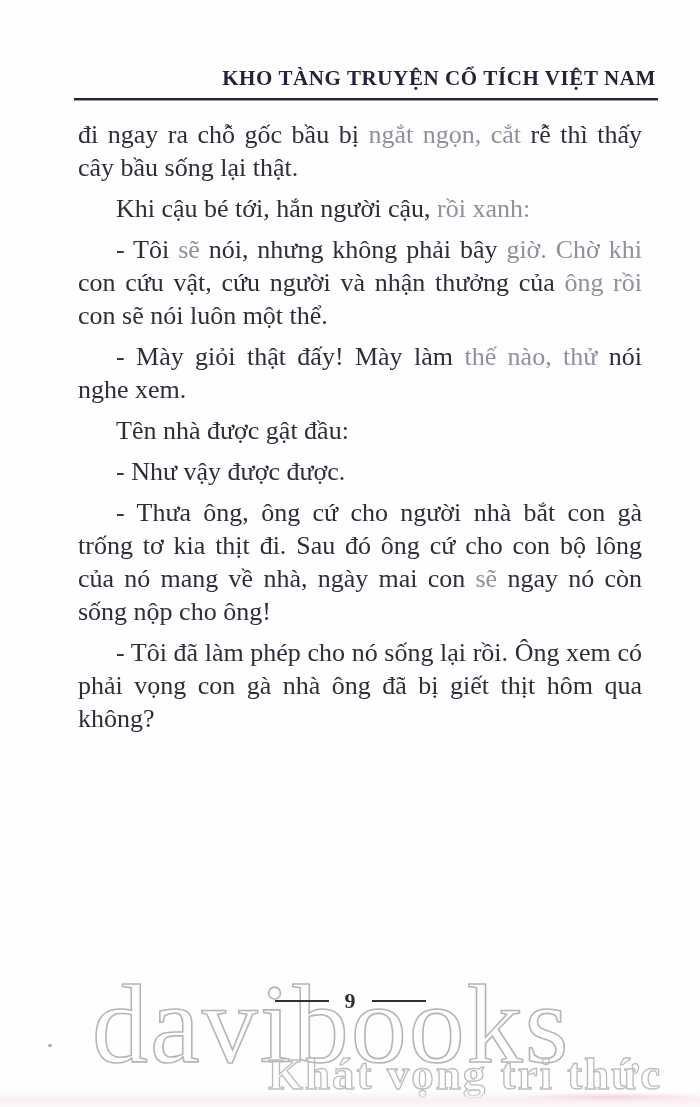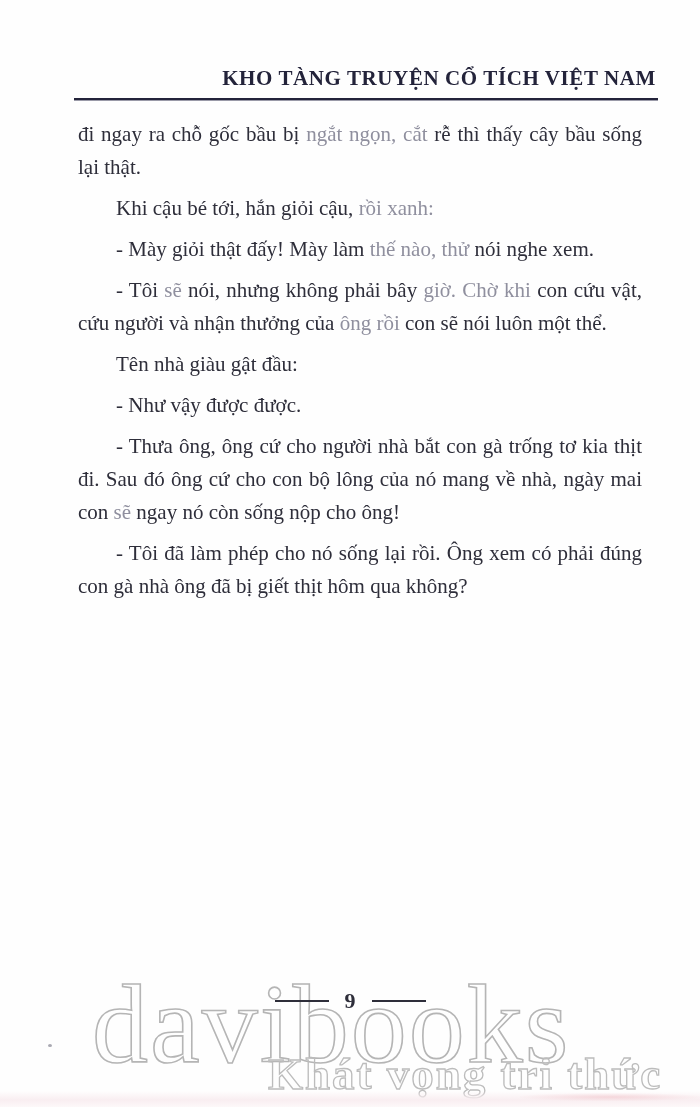--- a/index.html
+++ b/index.html
@@ -38,21 +38,21 @@
     right:42px;
     height:3px;
     background:var(--header-ink);
     border-bottom:1px solid #9a9aa8;
   }
   .page-body{
     position:absolute;
     top:118px;
     left:78px;
     right:58px;
-    font-size:21px;
+    font-size:26px;
     line-height:33px;
     color:var(--ink);
     text-align:justify;
   }
   .page-body p.para{
     text-indent:38px;
     margin-bottom:8px;
   }
   .page-body p.para.no-indent{
     text-indent:0;
@@ -146,27 +146,27 @@
   <div class="header-title">KHO TÀNG TRUYỆN CỔ TÍCH VIỆT NAM</div>
 
   <div class="header-rule"></div>
 
   <div class="watermark-logo">davibooks</div>
 
   <div class="watermark-tagline">Khát vọng tri thức</div>
 
   <div class="page-body">
       <p class="para no-indent"><span>đi ngay ra chỗ gốc bầu bị </span><span class="fade">ngắt ngọn, cắt </span><span>rễ thì thấy cây bầu sống lại thật.</span></p>
-      <p class="para"><span>Khi cậu bé tới, hắn giỏi cậu, </span><span class="fade">rồi xanh:</span></p>
+      <p class="para"><span>Khi cậu bé tới, hắn người cậu, </span><span class="fade">rồi xanh:</span></p>
+      <p class="para"><span>- Tôi </span><span class="fade">sẽ </span><span>nói, nhưng không phải bây </span><span class="fade">giờ. Chờ khi </span><span>con cứu vật, cứu người và nhận thưởng của </span><span class="fade">ông rồi </span><span>con sẽ nói luôn một thể.</span></p>
       <p class="para"><span>- Mày giỏi thật đấy! Mày làm </span><span class="fade">thế nào, thử </span><span>nói nghe xem.</span></p>
-      <p class="para"><span>- Tôi </span><span class="fade">sẽ </span><span>nói, nhưng không phải bây </span><span class="fade">giờ. Chờ khi </span><span>con cứu vật, cứu người và nhận thưởng của </span><span class="fade">ông rồi </span><span>con sẽ nói luôn một thể.</span></p>
-      <p class="para"><span>Tên nhà giàu gật đầu:</span></p>
+      <p class="para"><span>Tên nhà được gật đầu:</span></p>
       <p class="para"><span>- Như vậy được được.</span></p>
       <p class="para"><span>- Thưa ông, ông cứ cho người nhà bắt con gà trống tơ kia thịt đi. Sau đó ông cứ cho con bộ lông của nó mang về nhà, ngày mai con </span><span class="fade">sẽ </span><span>ngay nó còn sống nộp cho ông!</span></p>
-      <p class="para"><span>- Tôi đã làm phép cho nó sống lại rồi. Ông xem có phải đúng con gà nhà ông đã bị giết thịt hôm qua không?</span></p>
+      <p class="para"><span>- Tôi đã làm phép cho nó sống lại rồi. Ông xem có phải vọng con gà nhà ông đã bị giết thịt hôm qua không?</span></p>
     </div>
 
   <div class="footer">
     <div class="dash"></div>
     <div class="page-number">9</div>
     <div class="dash"></div>
   </div>
 
   <div class="speck"></div>
   <div class="bottom-strip"></div>

